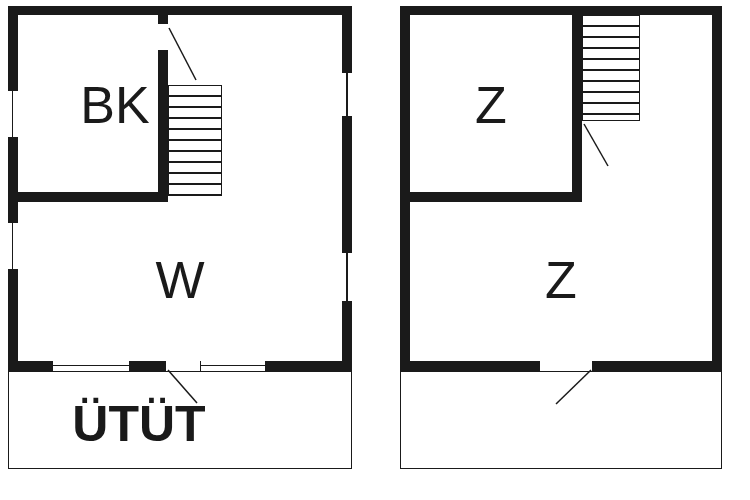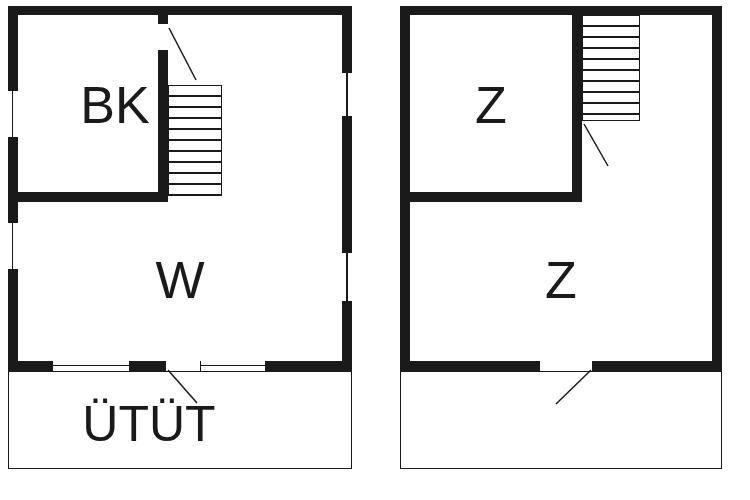--- a/index.html
+++ b/index.html
@@ -97,21 +97,21 @@
 
     <div class="door-gap" style="left:158px; top:24px;  width:10px; height:26px;"></div>
     <div class="door-gap" style="left:166px; top:361px; width:34px; height:10px;"></div>
 
     <div class="stairs" style="left:168px; top:85px; width:54px; height:111px;"></div>
 
     <div class="terrace" style="left:8px; top:371px; width:344px; height:98px;"></div>
 
     <div class="room-label" style="left:40px; top:20px; width:150px; height:170px;">BK</div>
     <div class="room-label" style="left:18px; top:202px; width:324px; height:155px;">W</div>
-    <div class="room-label terrace-label" style="left:34px; top:388px; width:230px; height:72px;">ÜTÜT</div>
+    <div class="room-label terrace-label" style="left:24px; top:388px; width:230px; height:72px;font-weight:bold;">ÜTÜT</div>
   </div>
 
   <div>
 
     <div class="wall" style="left:400px; top:6px;   width:322px; height:9px;"></div>
     <div class="wall" style="left:400px; top:361px; width:322px; height:10px;"></div>
     <div class="wall" style="left:400px; top:6px;   width:10px;  height:365px;"></div>
     <div class="wall" style="left:712px; top:6px;   width:10px;  height:365px;"></div>
 
     <div class="wall" style="left:572px; top:6px;   width:10px;  height:196px;"></div>

